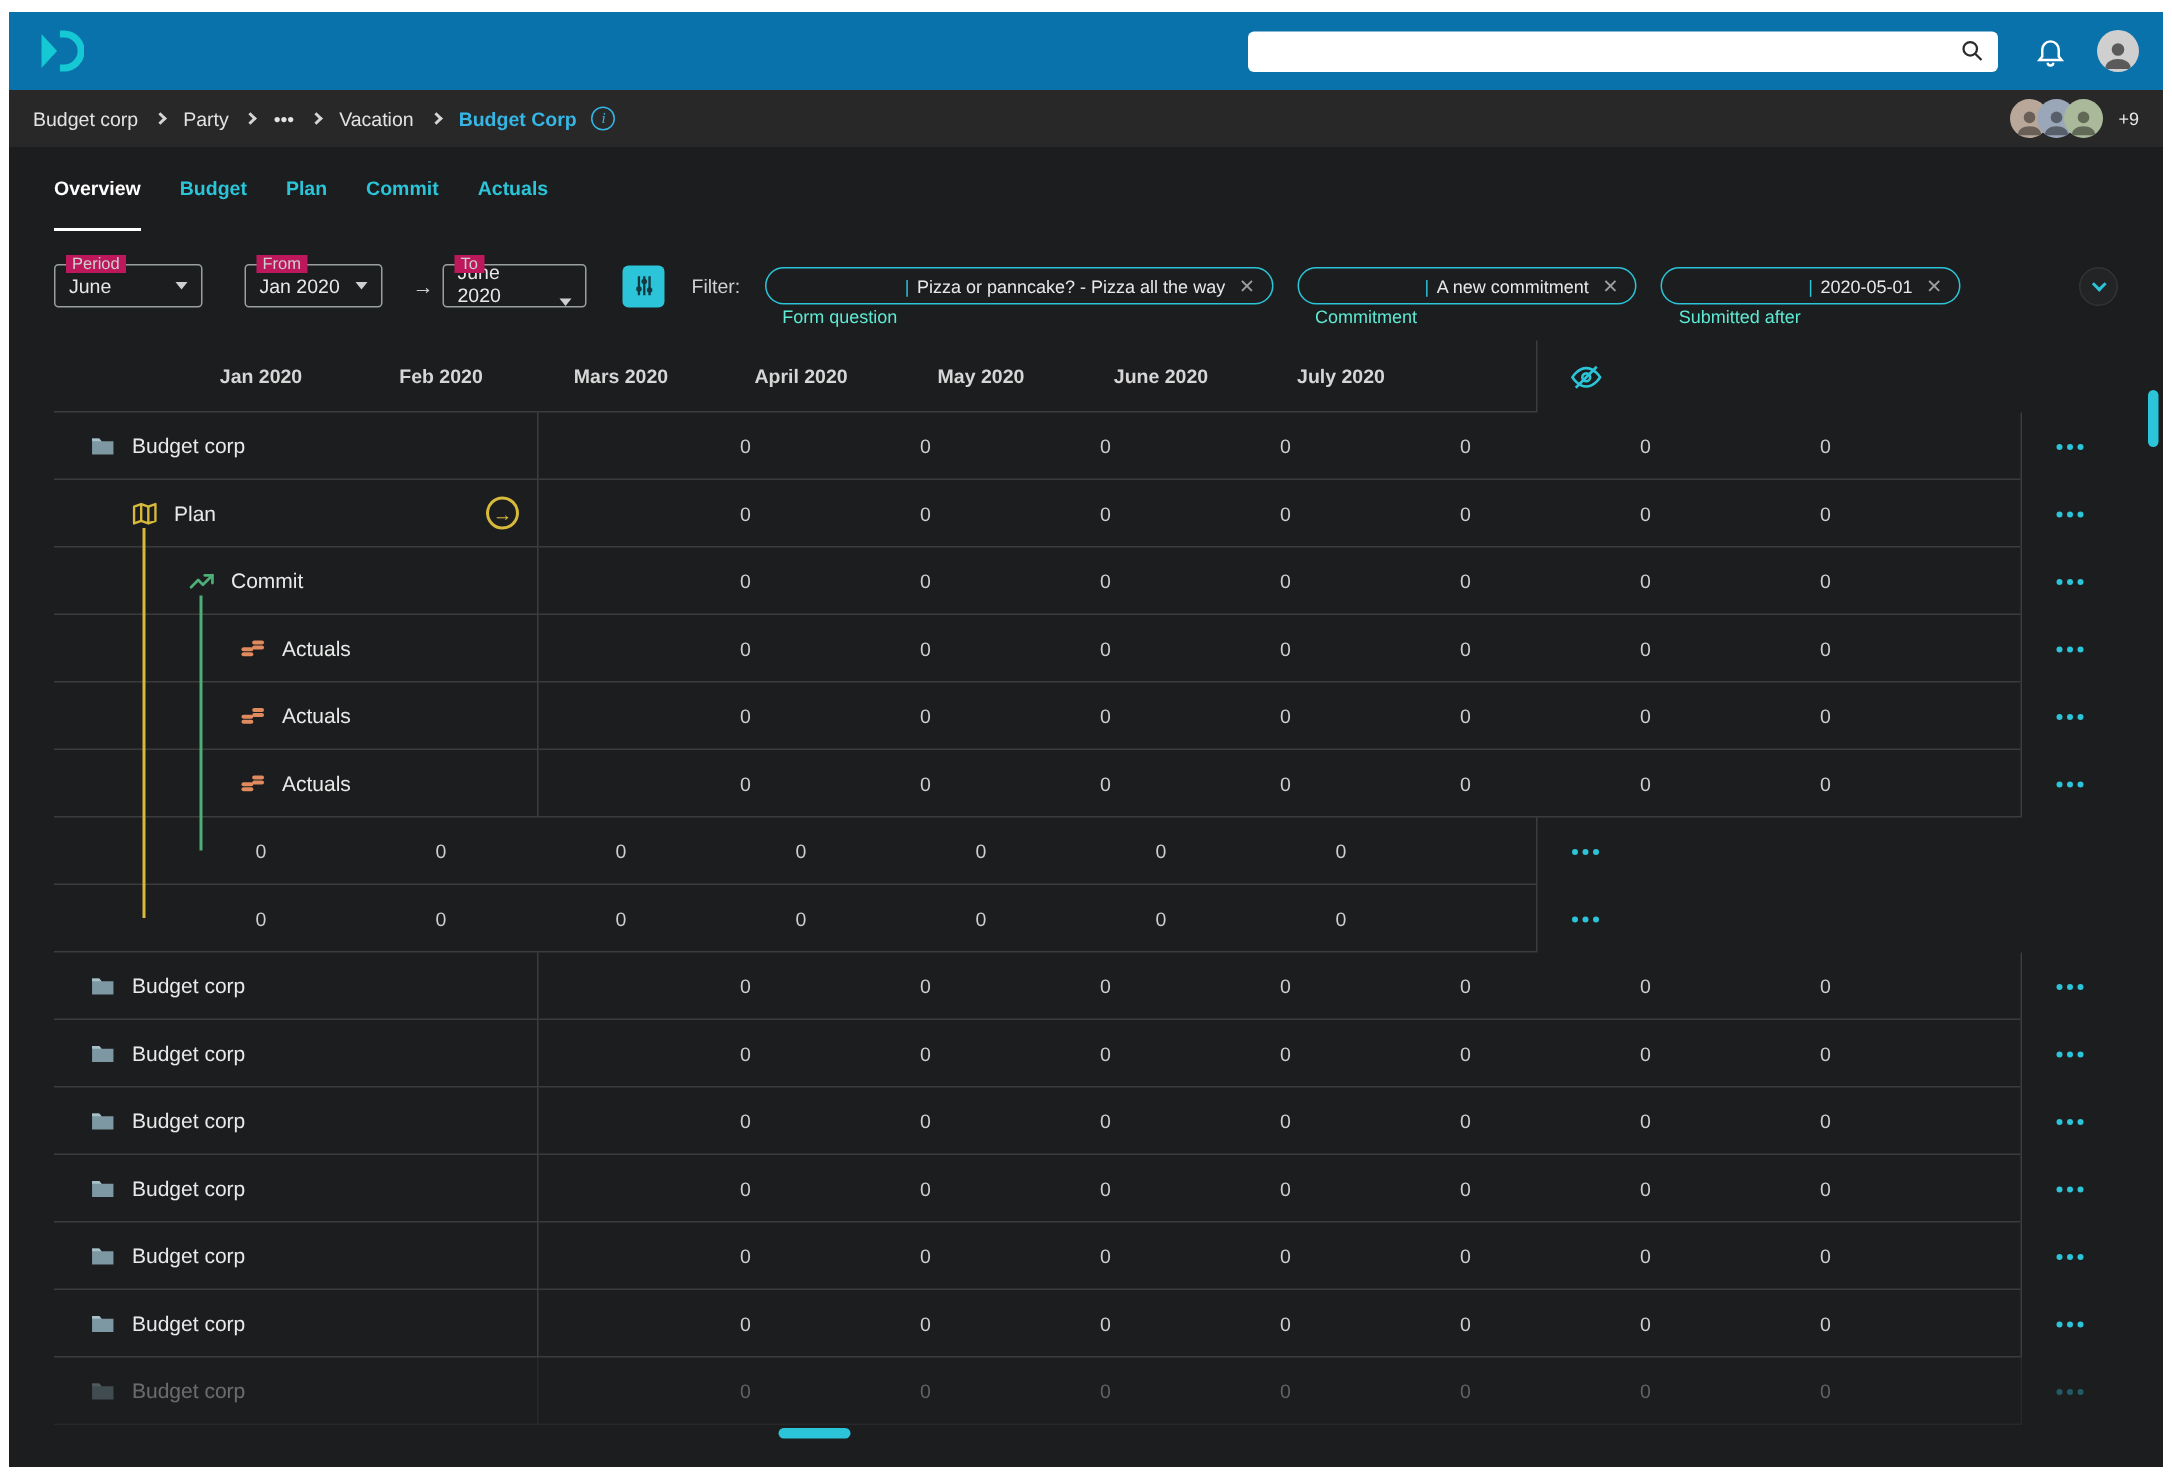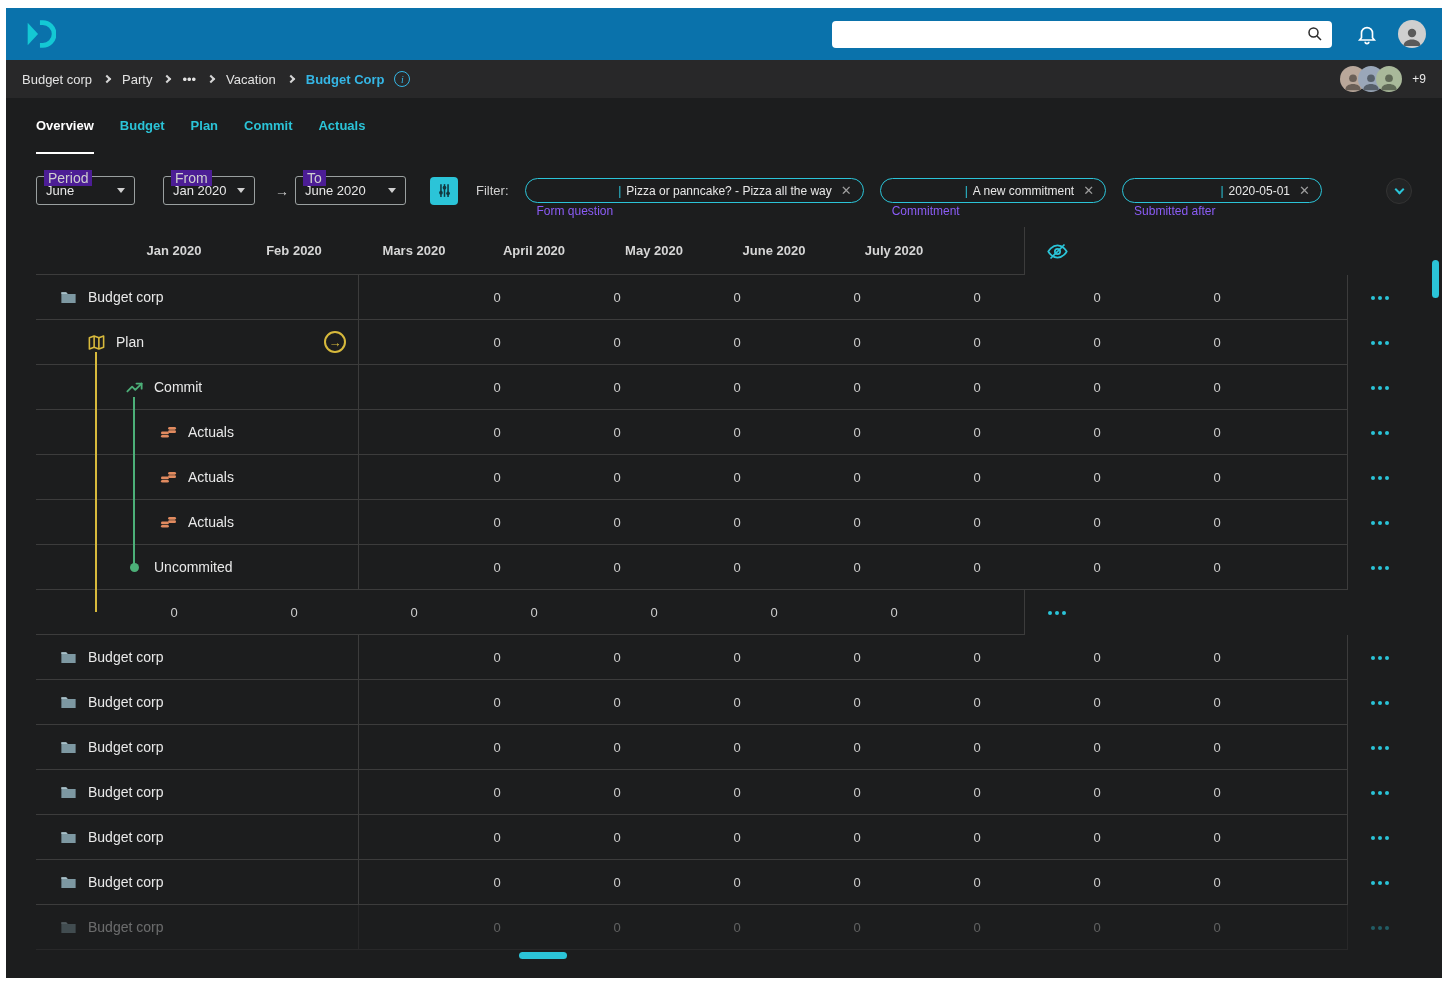--- a/index.html
+++ b/index.html
@@ -31,34 +31,34 @@
 
   
   .tabs { display:flex; gap:26px; padding:20px 0 0 30px; }
   .tab { font-size:13px; font-weight:bold; color:#2bc4d8; padding-bottom:19px; cursor:pointer; }
   .tab.active { color:#ffffff; border-bottom:2px solid #ffffff; }
 
   
   .filterbar { display:flex; align-items:center; padding:22px 30px 0 30px; }
   .dd { position:relative; height:29px; border:1px solid #9aa0a0; border-radius:3px; display:flex;
         align-items:center; justify-content:space-between; padding:0 9px; color:#e8e8e8; font-size:13px; cursor:pointer; }
-  .dd .lbl { position:absolute; top:-7px; left:7px; background:#4c1d95; padding:0 4px; font-size:14px; color:#cfcfcf; }
+  .dd .lbl { position:absolute; top:-7px; left:7px; background:#be185d; padding:0 4px; font-size:11px; color:#cfcfcf; }
   .caret { width:0; height:0; border-left:4px solid transparent; border-right:4px solid transparent;
            border-top:5px solid #cfcfcf; margin-left:10px; }
   .dd.period { width:99px; }
   .dd.from { width:92px; margin-left:28px; }
-  .dd.to { width:111px; margin-left:28px; }
+  .dd.to { width:96px; margin-left:28px;align-items:flex-end; }
   .range-arrow { color:#cfcfcf; font-size:14px; margin:0 0 0 12px; position:relative; left:8px; width:0; }
   .filter-btn { width:28px; height:28px; background:#2bc4d8; border-radius:4px; margin-left:24px;
                 display:flex; align-items:center; justify-content:center; cursor:pointer; }
   .filter-label { color:#d0d0d0; font-size:13px; margin-left:18px; }
   .chips { display:flex; gap:16px; margin-left:16px; }
   .chip { border:1px solid #2bc4d8; border-radius:13px; height:25px; display:flex; align-items:center;
           padding:0 11px; font-size:12px; white-space:nowrap; }
-  .chip .k { color:#8b5cf6;margin-top:40px; } .chip .sep { color:#2bc4d8; margin:0 5px; } .chip .v { color:#e8e8e8; }
+  .chip .k { color:#5eead4;margin-top:40px; } .chip .sep { color:#2bc4d8; margin:0 5px; } .chip .v { color:#e8e8e8; }
   .chip .x { color:#9e9e9e; margin-left:9px; font-size:13px; cursor:pointer; }
   .expand-btn { margin-left:auto; width:26px; height:26px; border-radius:50%; background:#232425; border:1px solid #333;
                 display:flex; align-items:center; justify-content:center; cursor:pointer; }
   .expand-btn .c { width:7px; height:7px; border-right:2px solid #2bc4d8; border-bottom:2px solid #2bc4d8;
                    transform:rotate(45deg); margin-top:-3px; }
 
   
   .table { margin:22px 30px 0 30px; width:1376px; position:relative; }
   .thead { display:flex; height:48px; }
   .th-item { width:323px; border-right:1px solid #3c3c3c; border-bottom:1px solid #3c3c3c;
@@ -414,27 +414,20 @@
             <div class="cell">0</div>
           </div>
     <div class="row-actions">
             <i></i>
             <i></i>
             <i></i>
           </div>
   </div>
 
   <div class="row indent-2">
-    <div class="row-item">
-      <span class="row-icon">
-              <span class="dot g"></span>
-            </span>
-      <span class="row-label">Uncommited</span>
-
-    </div>
     <div class="row-months">
             <div class="cell">0</div>
             <div class="cell">0</div>
             <div class="cell">0</div>
             <div class="cell">0</div>
             <div class="cell">0</div>
             <div class="cell">0</div>
             <div class="cell">0</div>
           </div>
     <div class="row-actions">

